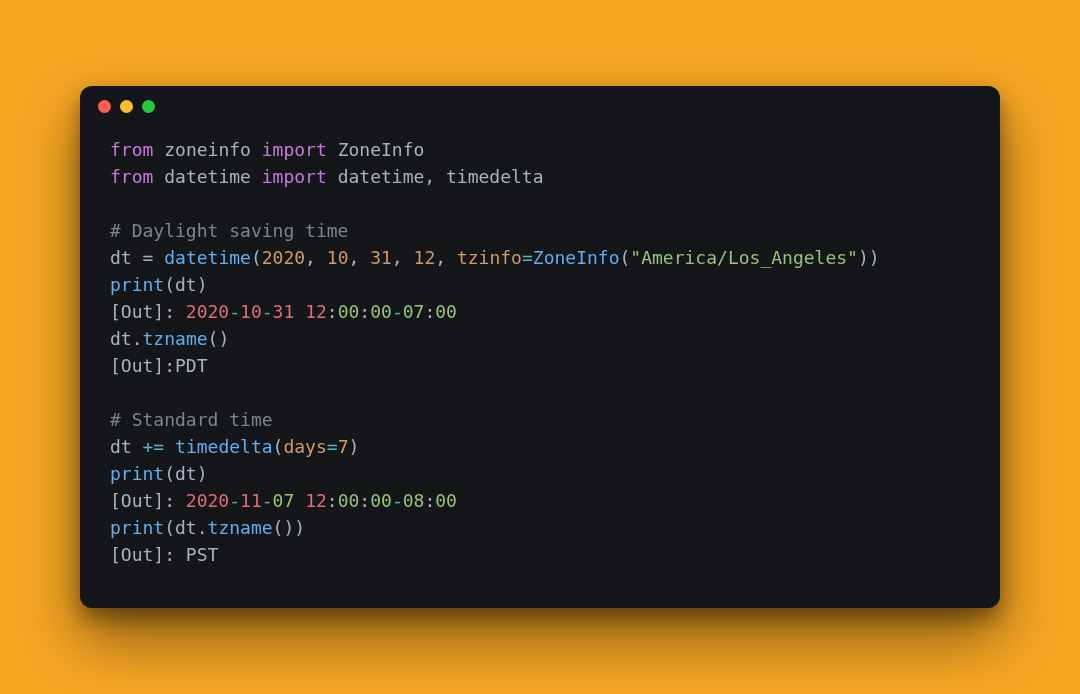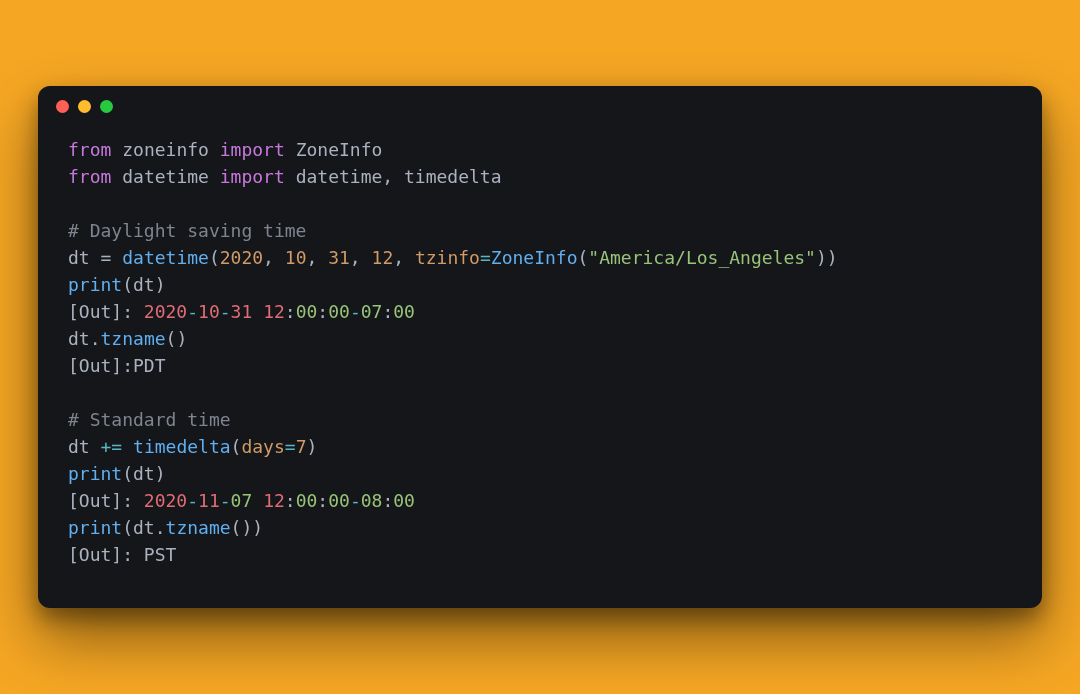--- a/index.html
+++ b/index.html
@@ -14,21 +14,21 @@
   .stage {
     width: 1080px;
     height: 694px;
     background: #f5a623;
     position: relative;
     display: flex;
     align-items: center;
     justify-content: center;
   }
   .window {
-    width: 1004px;
+    width: 920px;
     background: #14161a;
     border-radius: 12px;
     box-shadow: 0 30px 60px rgba(0,0,0,0.45), 0 10px 20px rgba(0,0,0,0.35);
     overflow: hidden;
     position: relative;
   }
   .titlebar {
     height: 40px;
     display: flex;
     align-items: center;

